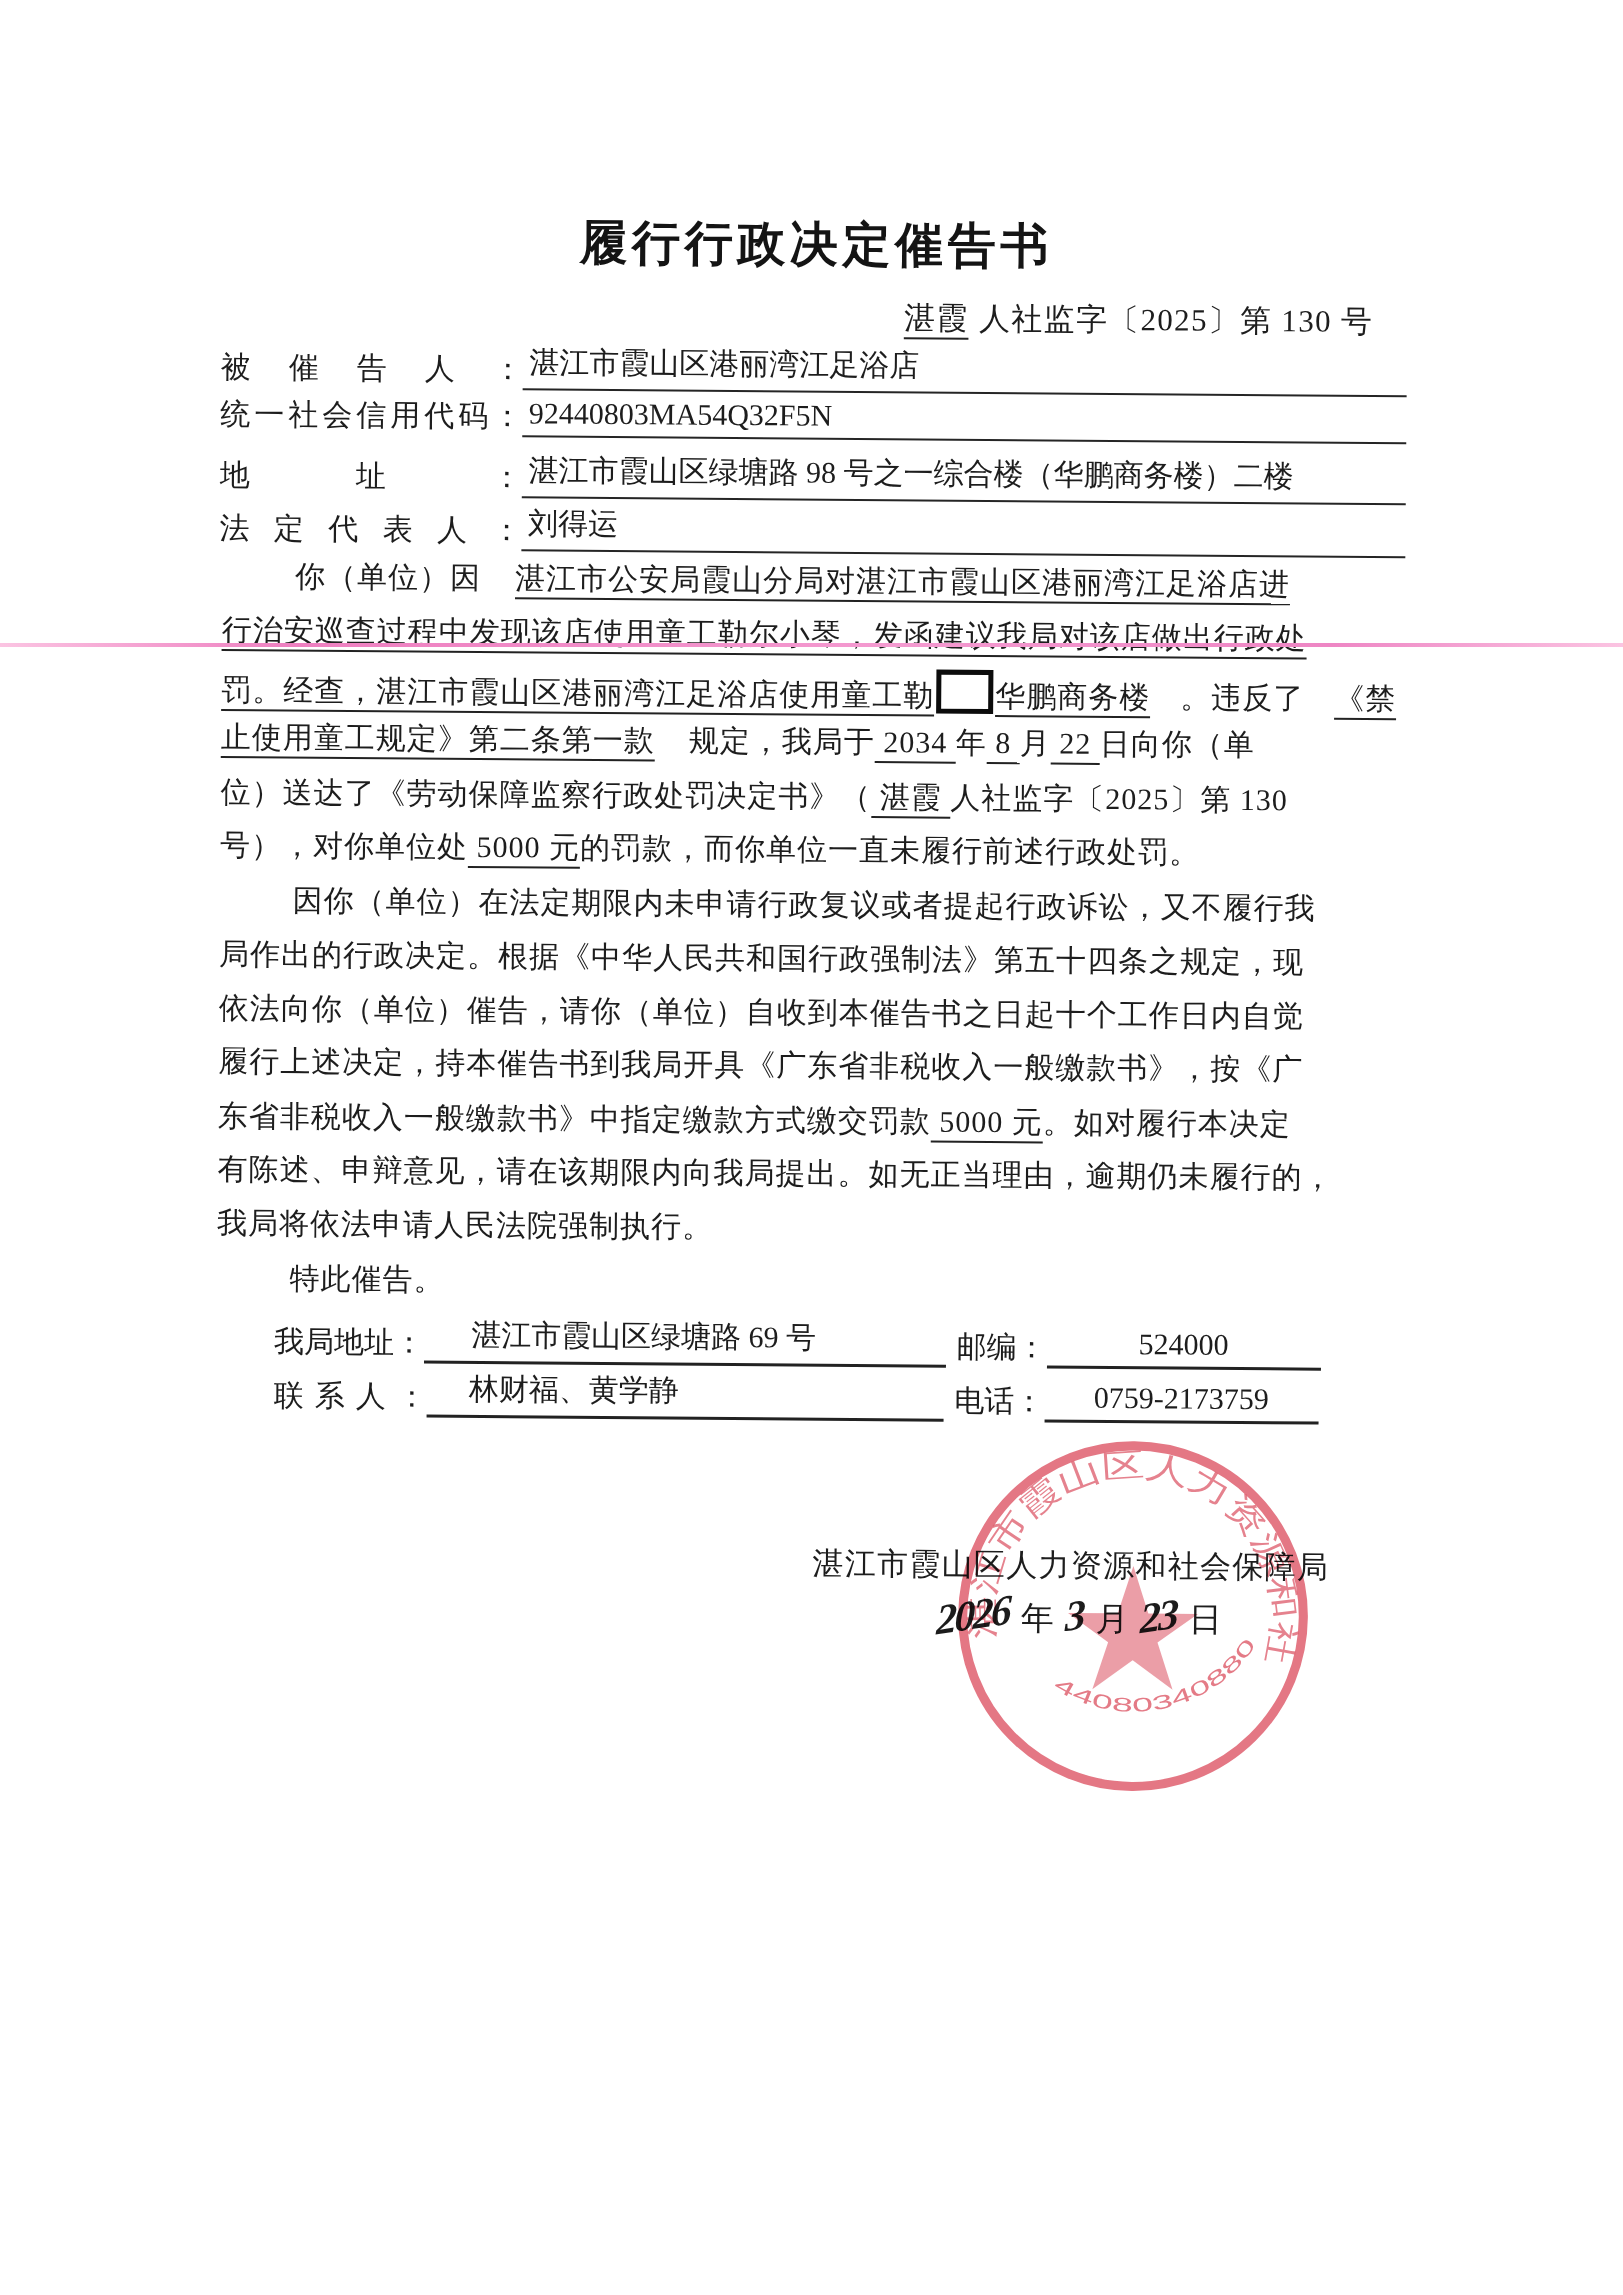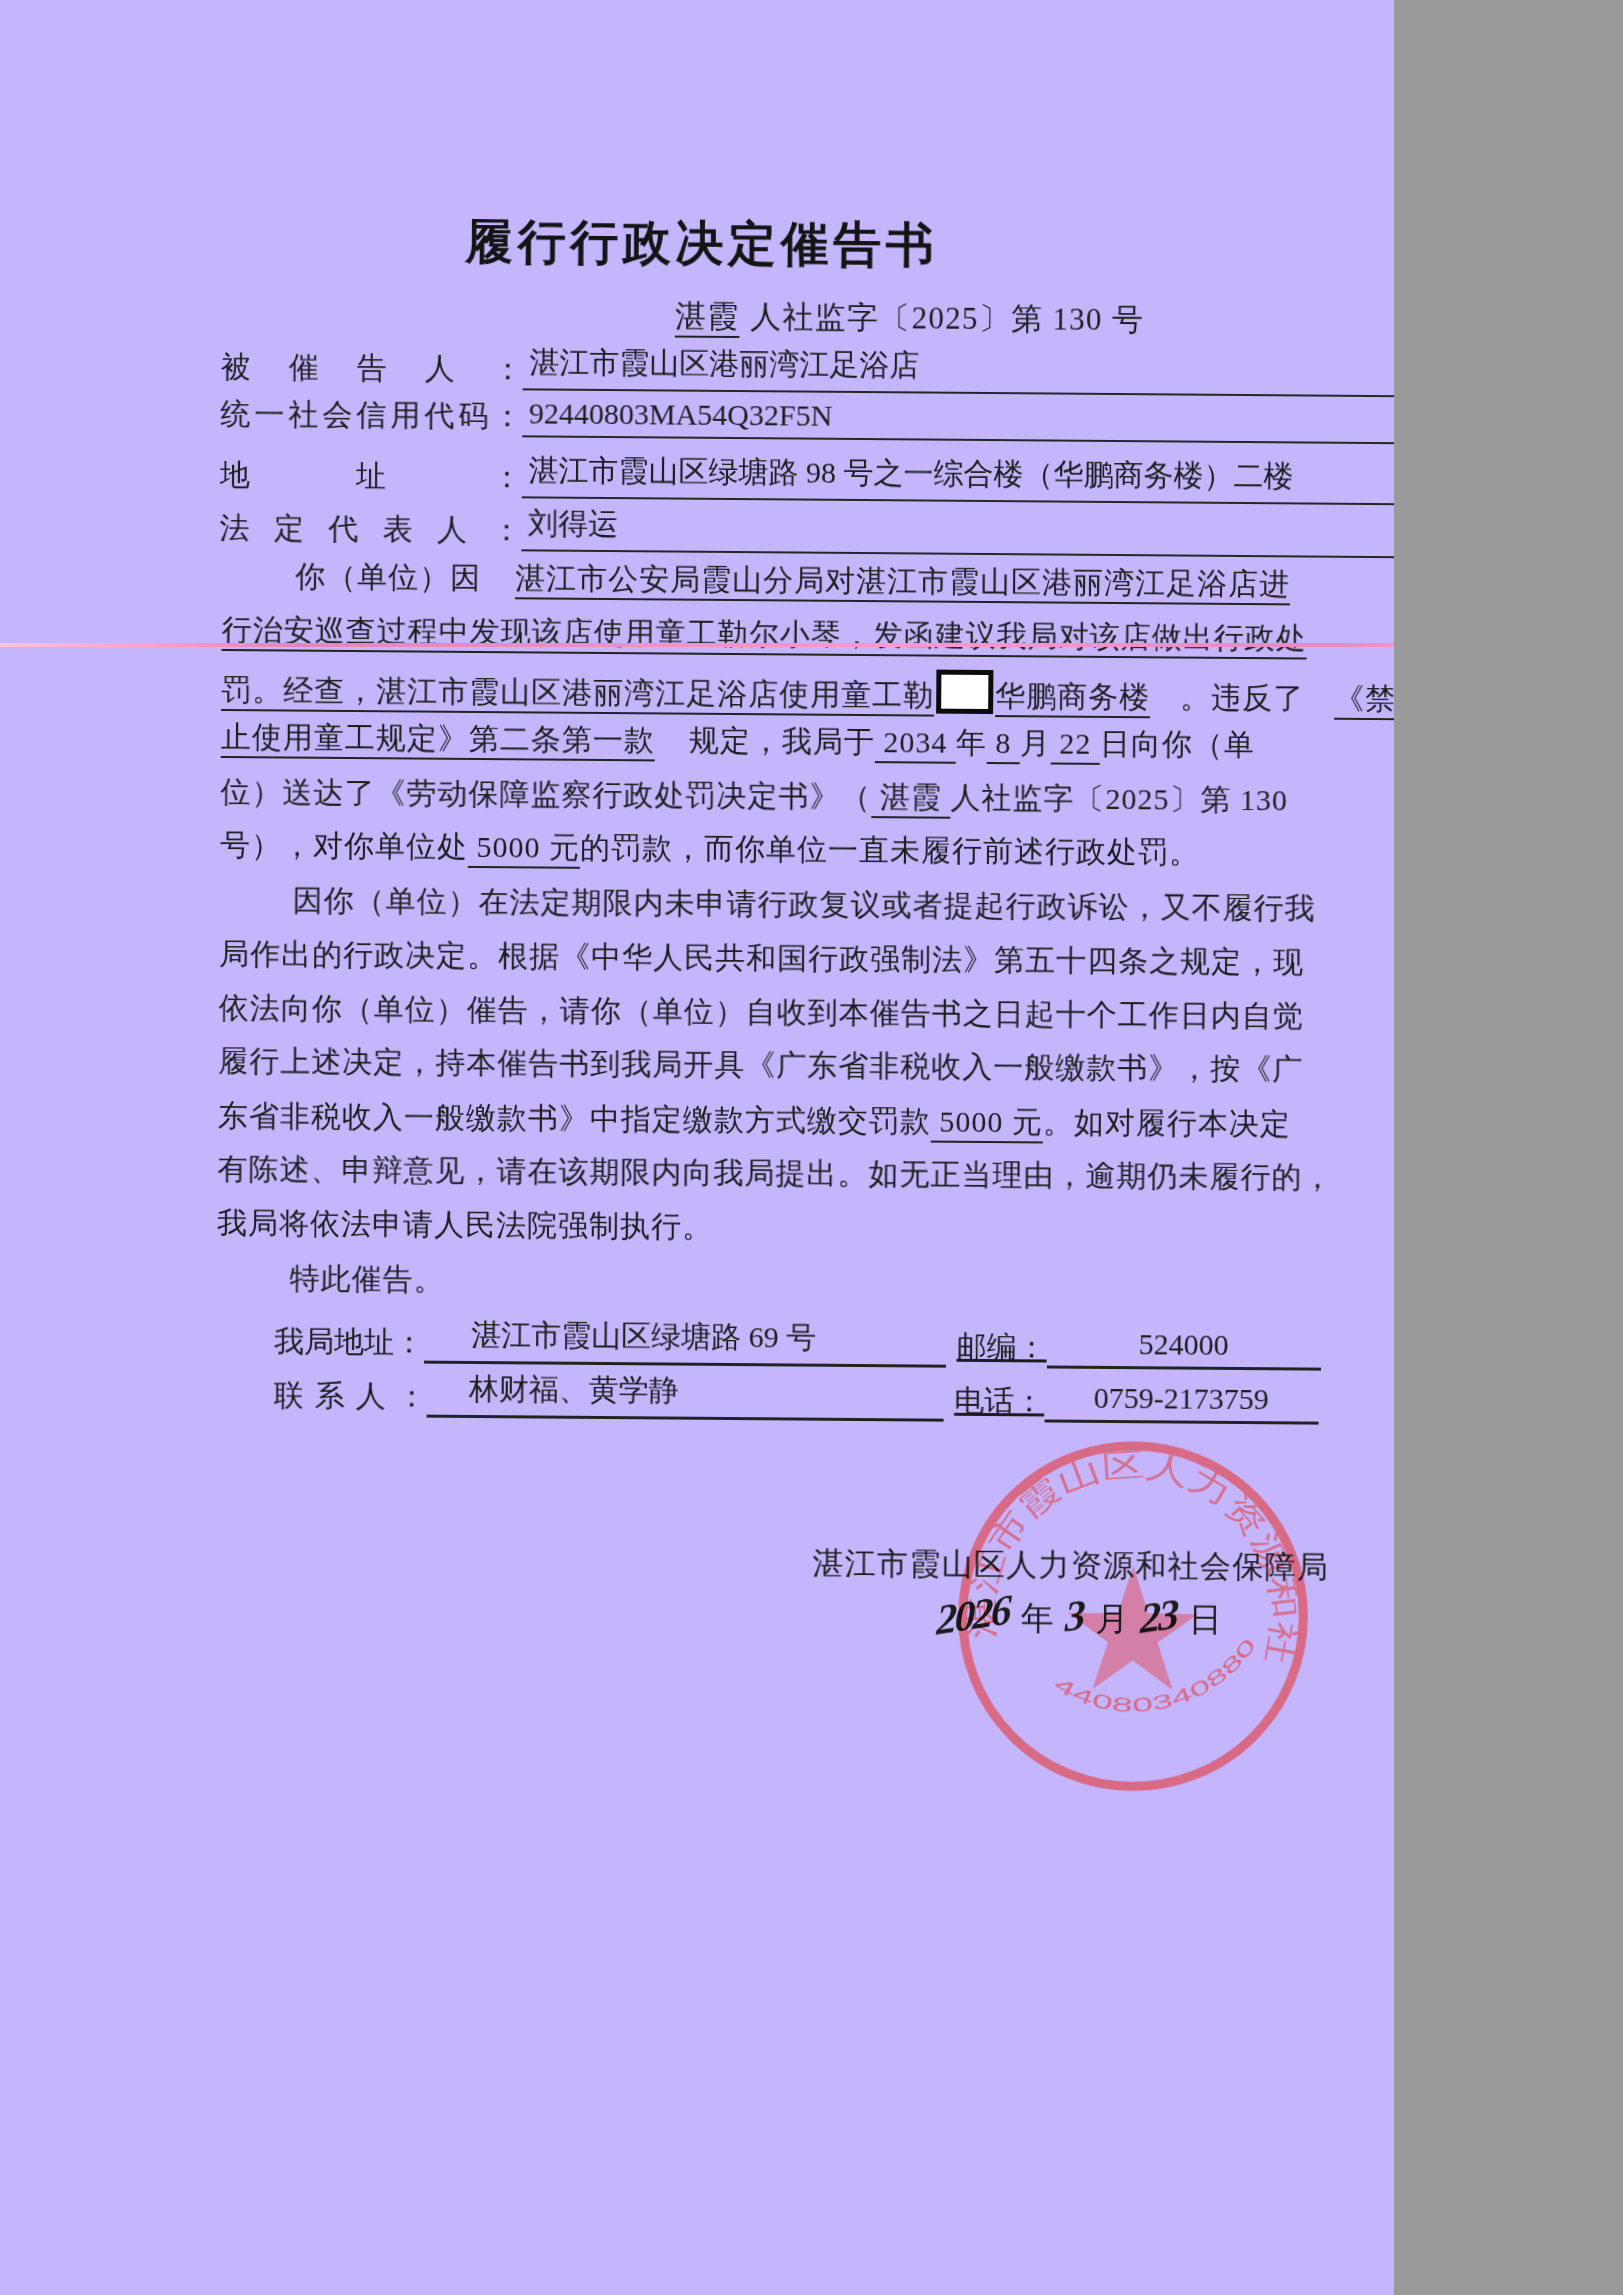--- a/index.html
+++ b/index.html
@@ -1,16 +1,16 @@
 <!DOCTYPE html>
 <html style="font-size:10.5px"><head>
 <meta charset="utf-8">
 <style>
   html,body{margin:0;padding:0;background:#9a9a9a;}
-  .page{position:relative;width:1394px;height:2295px;background:#c4b5fd;overflow:hidden;
+  .page{position:relative;width:1623px;height:2295px;background:#ffffff;overflow:hidden;
         font-family:"Liberation Serif","DejaVu Serif",serif;color:#1d1d1d;}
   .doc{position:absolute;inset:0;transform:rotate(0.45deg);transform-origin:223px 851px;}
   .abs{position:absolute;}
   
   .title{left:0;right:0;top:208px;text-align:center;font-size:48px;font-weight:900;
          letter-spacing:4.6px;font-family:"Liberation Sans","DejaVu Sans",sans-serif;color:#141414;}
   .docno{top:292px;right:254px;font-size:31px;letter-spacing:1.3px;white-space:nowrap;}
   .u{ text-decoration:underline;text-decoration-thickness:2.3px;text-underline-offset:9.2px;text-decoration-color:#222;}
   
   .frow{left:217px;width:1189px;font-size:30px;white-space:nowrap;}
@@ -22,21 +22,21 @@
   .ind{padding-left:73px;}
   .g1{margin-left:34px;}
   .g2{margin-left:30px;margin-top:32px;}
   .redact{display:inline-block;width:47px;height:34px;border:5.2px solid #0c0c0c;background:#fff;
           vertical-align:-7.9px;margin:0 2px;}
   
   .crow{left:278px;font-size:30px;white-space:nowrap;}
   .ub{display:inline-block;border-bottom:3.3px solid #222;padding-bottom:5.2px;vertical-align:bottom;}
   .w1{width:475px;padding-left:47px;}
   .w2{width:274px;text-align:center;}
-  .ml{margin-left:10.5px;text-decoration:underline;}
+  .ml{margin-left:10.5px;}
   
   .sig{left:818px;top:1538px;font-size:31px;letter-spacing:1.3px;z-index:3;}
   .dateline{left:935px;top:1585px;font-size:33px;z-index:3;white-space:nowrap;}
   .hand{display:inline-block;font-size:42px;font-weight:700;font-style:italic;
         transform:rotate(-9deg) skewX(-10deg);letter-spacing:-2.6px;margin:0 6.5px;color:#1c1c1c;}
   .dchar{display:inline-block;margin:0 5.2px;}
   
   .stamp{left:957px;top:1424px;width:364px;height:370px;z-index:4;mix-blend-mode:multiply;opacity:.92;}
   
   .scanline{position:absolute;left:0;top:643px;width:1623px;height:3.9px;z-index:5;

